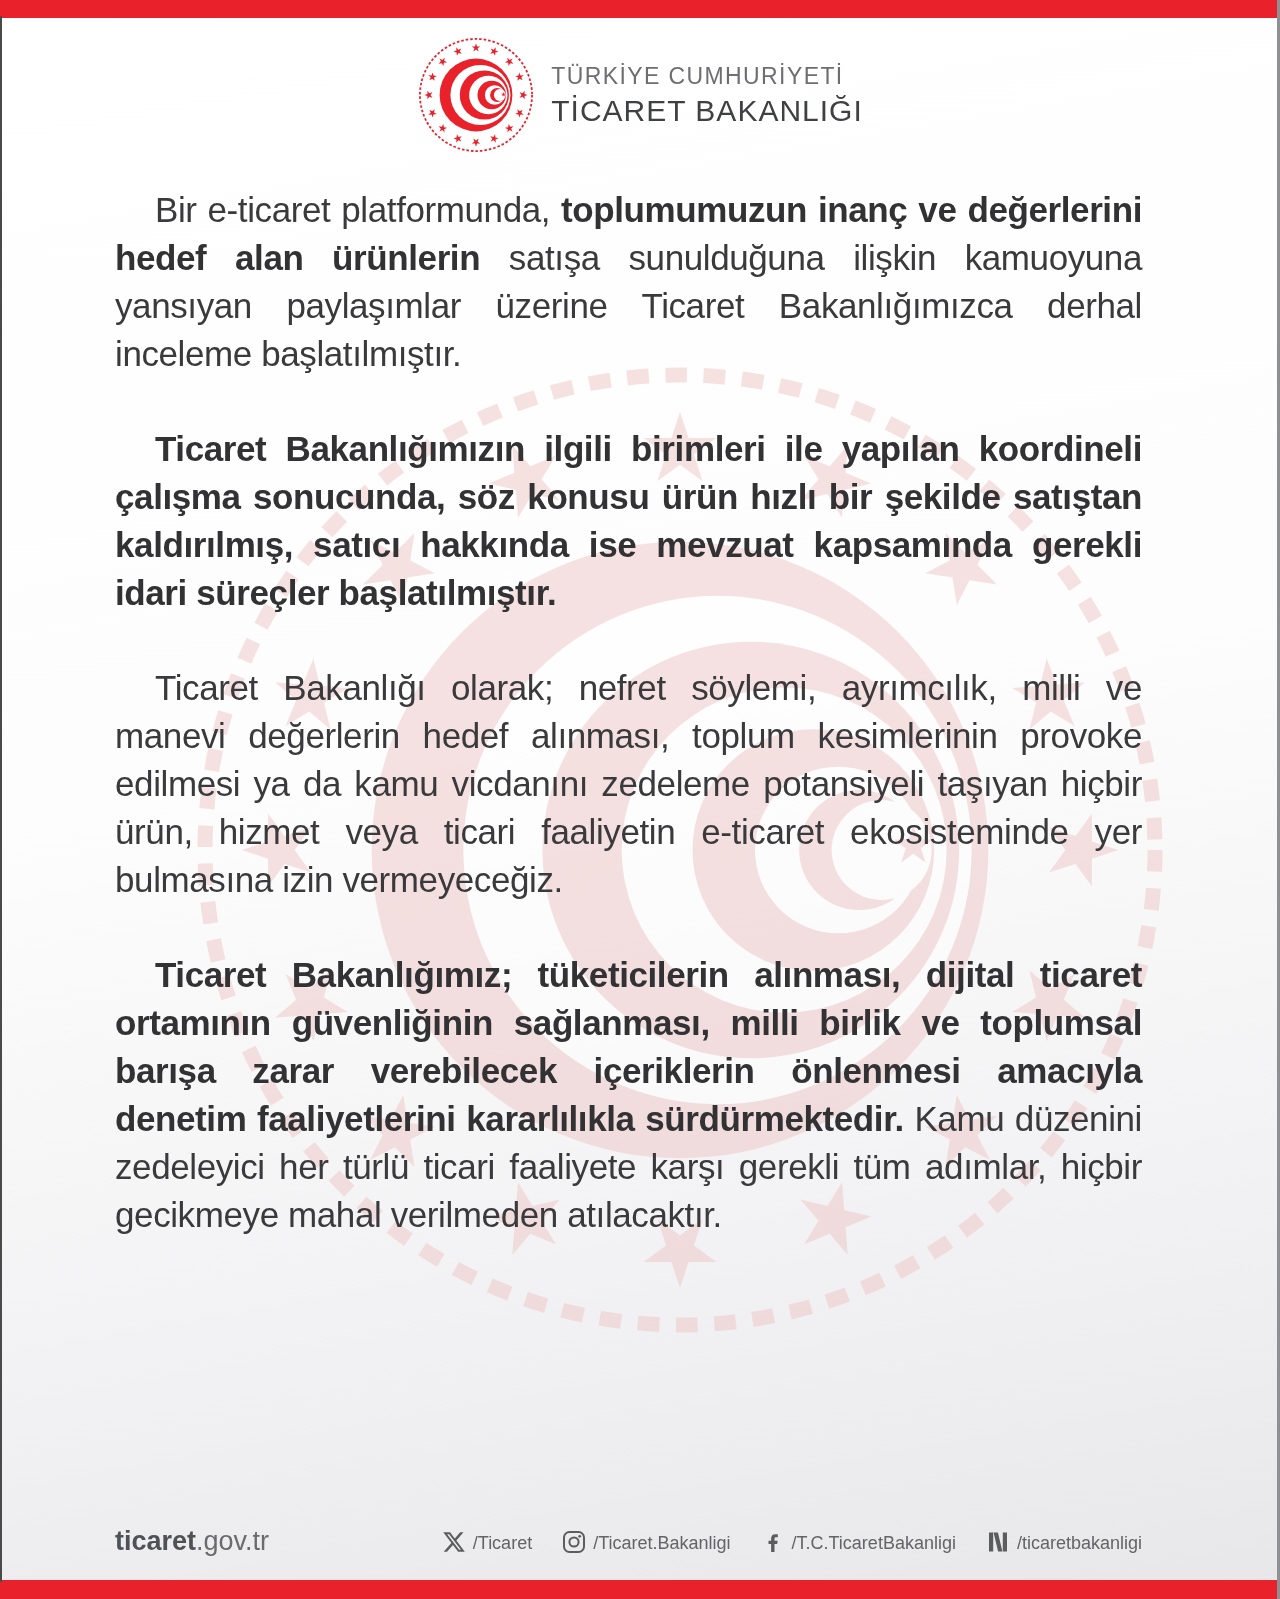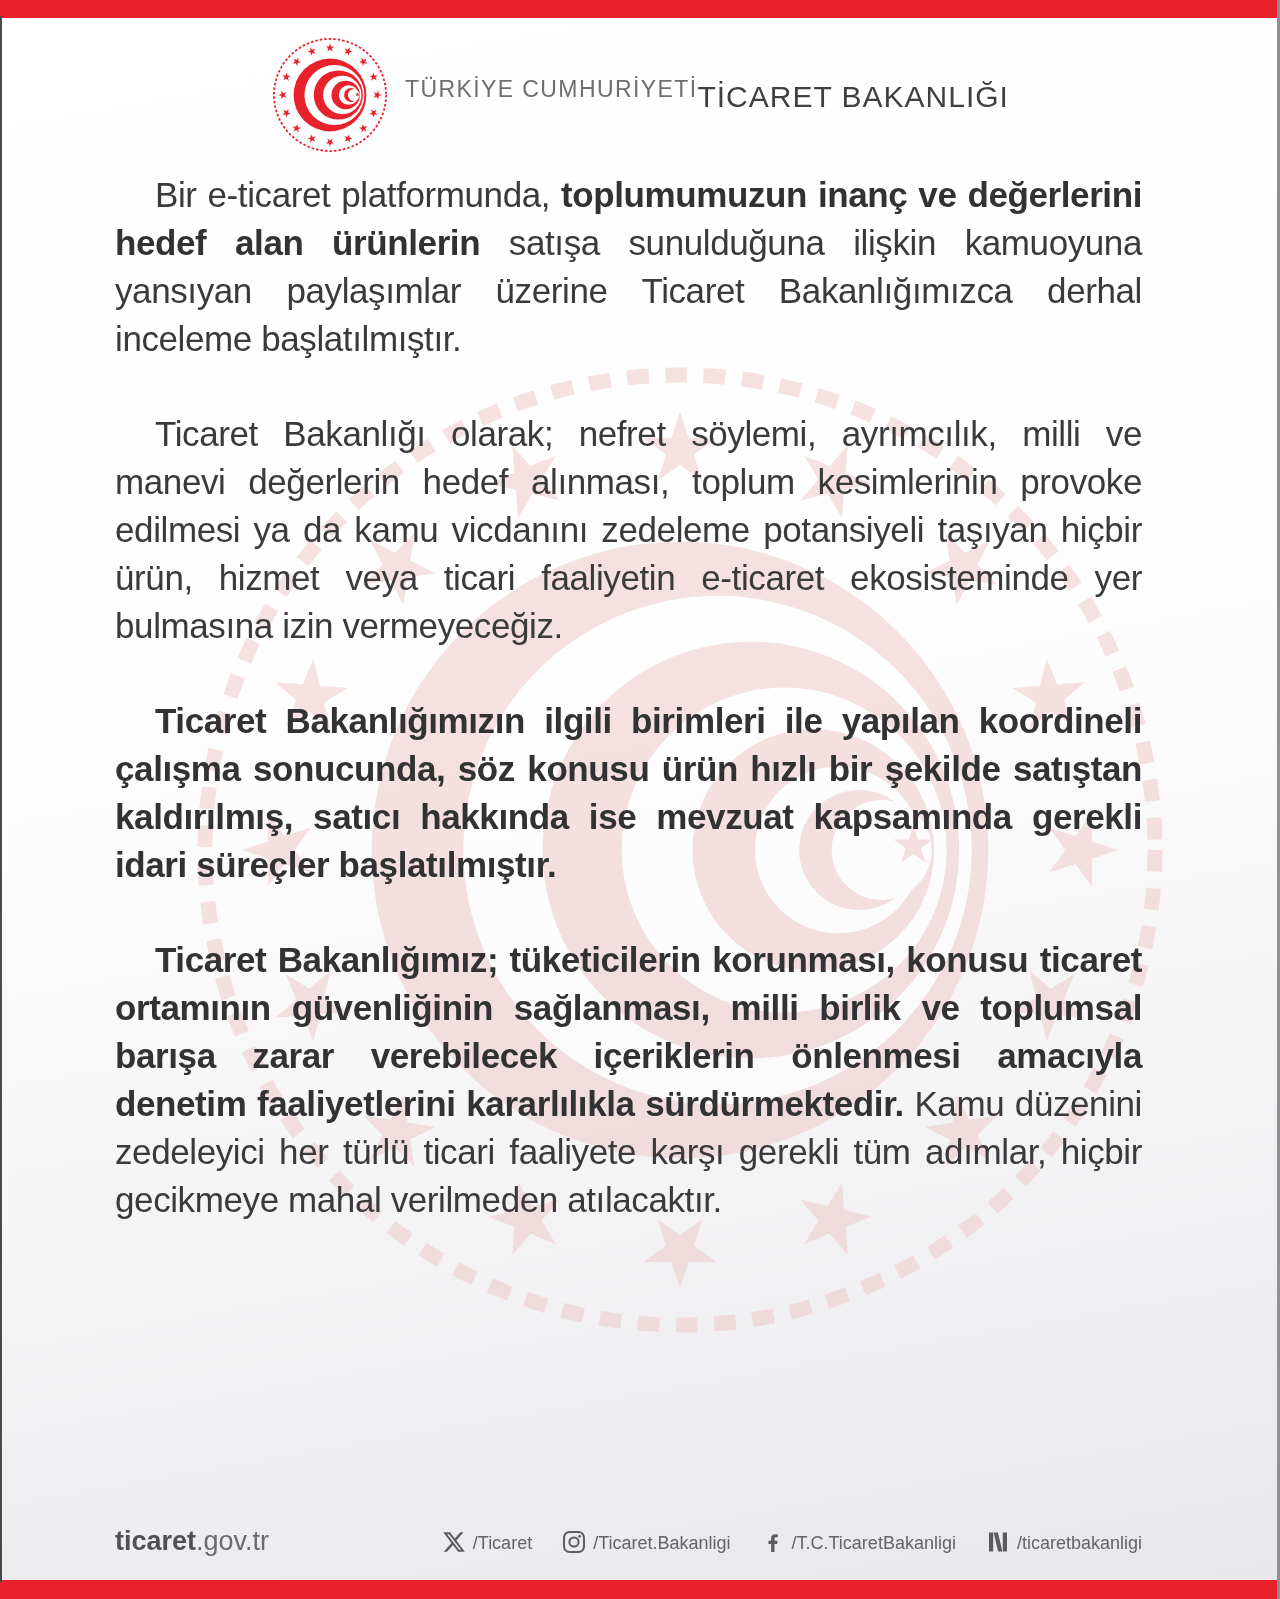--- a/index.html
+++ b/index.html
@@ -26,26 +26,26 @@
     color:#efc6c6;opacity:.5;
     z-index:1;pointer-events:none;
   }
   
   header{
     position:absolute;top:36px;left:0;width:100%;
     display:flex;justify-content:center;align-items:center;gap:16px;
     z-index:3;
   }
   .logo{width:118px;height:118px;color:#e8212b;flex:0 0 auto;}
-  .header-text{display:flex;flex-direction:row;justify-content:center;}
+  .header-text{display:flex;flex-direction:column;justify-content:center;}
   .ht1{font-size:23px;letter-spacing:1.4px;color:#6d6e71;font-weight:400;}
   .ht2{font-size:30px;letter-spacing:1px;color:#3f4042;font-weight:400;margin-top:4px;}
   
   main{
-    position:absolute;top:171px;left:115px;right:138px;
+    position:absolute;top:186px;left:115px;right:138px;
     z-index:3;
     color:#3a3a3c;
     font-size:35px;line-height:48px;letter-spacing:-0.4px;
   }
   main p{margin:0 0 47px 0;text-align:justify;text-indent:40px;}
   main p b{color:#323234;}
   p.closing{text-align:left;margin-bottom:0;}
   
   footer{
     position:absolute;left:115px;right:138px;bottom:42px;
@@ -113,23 +113,23 @@
     </svg>
     <div class="header-text">
       <div class="ht1">TÜRKİYE CUMHURİYETİ</div>
       <div class="ht2">TİCARET BAKANLIĞI</div>
     </div>
   </header>
 
   <main>
     <div>
         <p><span>Bir e-ticaret platformunda, </span><b>toplumumuzun inanç ve değerlerini hedef alan ürünlerin</b><span> satışa sunulduğuna ilişkin kamuoyuna yansıyan paylaşımlar üzerine Ticaret Bakanlığımızca derhal inceleme başlatılmıştır.</span></p>
+        <p><b>Ticaret Bakanlığımızın ilgili birimleri ile yapılan koordineli çalışma sonucunda, söz konusu ürün hızlı bir şekilde satıştan kaldırılmış, satıcı hakkında ise mevzuat kapsamında gerekli idari süreçler başlatılmıştır.</b></p>
         <p><span>Ticaret Bakanlığı olarak; nefret söylemi, ayrımcılık, milli ve manevi değerlerin hedef alınması, toplum kesimlerinin provoke edilmesi ya da kamu vicdanını zedeleme potansiyeli taşıyan hiçbir ürün, hizmet veya ticari faaliyetin e-ticaret ekosisteminde yer bulmasına izin vermeyeceğiz.</span></p>
-        <p><b>Ticaret Bakanlığımızın ilgili birimleri ile yapılan koordineli çalışma sonucunda, söz konusu ürün hızlı bir şekilde satıştan kaldırılmış, satıcı hakkında ise mevzuat kapsamında gerekli idari süreçler başlatılmıştır.</b></p>
-        <p><b>Ticaret Bakanlığımız; tüketicilerin korunması, konusu ticaret ortamının güvenliğinin sağlanması, milli birlik ve toplumsal barışa zarar verebilecek içeriklerin önlenmesi amacıyla denetim faaliyetlerini kararlılıkla sürdürmektedir.</b><span> Kamu düzenini zedeleyici her türlü ticari faaliyete karşı gerekli tüm adımlar, hiçbir gecikmeye mahal verilmeden atılacaktır.</span></p>
+        <p><b>Ticaret Bakanlığımız; tüketicilerin alınması, dijital ticaret ortamının güvenliğinin sağlanması, milli birlik ve toplumsal barışa zarar verebilecek içeriklerin önlenmesi amacıyla denetim faaliyetlerini kararlılıkla sürdürmektedir.</b><span> Kamu düzenini zedeleyici her türlü ticari faaliyete karşı gerekli tüm adımlar, hiçbir gecikmeye mahal verilmeden atılacaktır.</span></p>
       </div>
   </main>
 
   <footer>
     <div class="website"><b>ticaret</b><span>.gov.tr</span></div>
     <div class="social-row">
         <span class="social-item">
           <span class="social-icon">
             <svg viewBox="0 0 24 24" fill="currentColor">
               <path fill-rule="evenodd" d="M18.24 2.25h3.31l-7.23 8.26 8.5 11.24h-6.66l-5.21-6.82-5.97 6.82H1.67l7.73-8.84L1.25 2.25h6.83l4.71 6.23 5.45-6.23Zm-1.16 17.52h1.83L7.08 4.13H5.12l11.96 15.64Z"></path>

